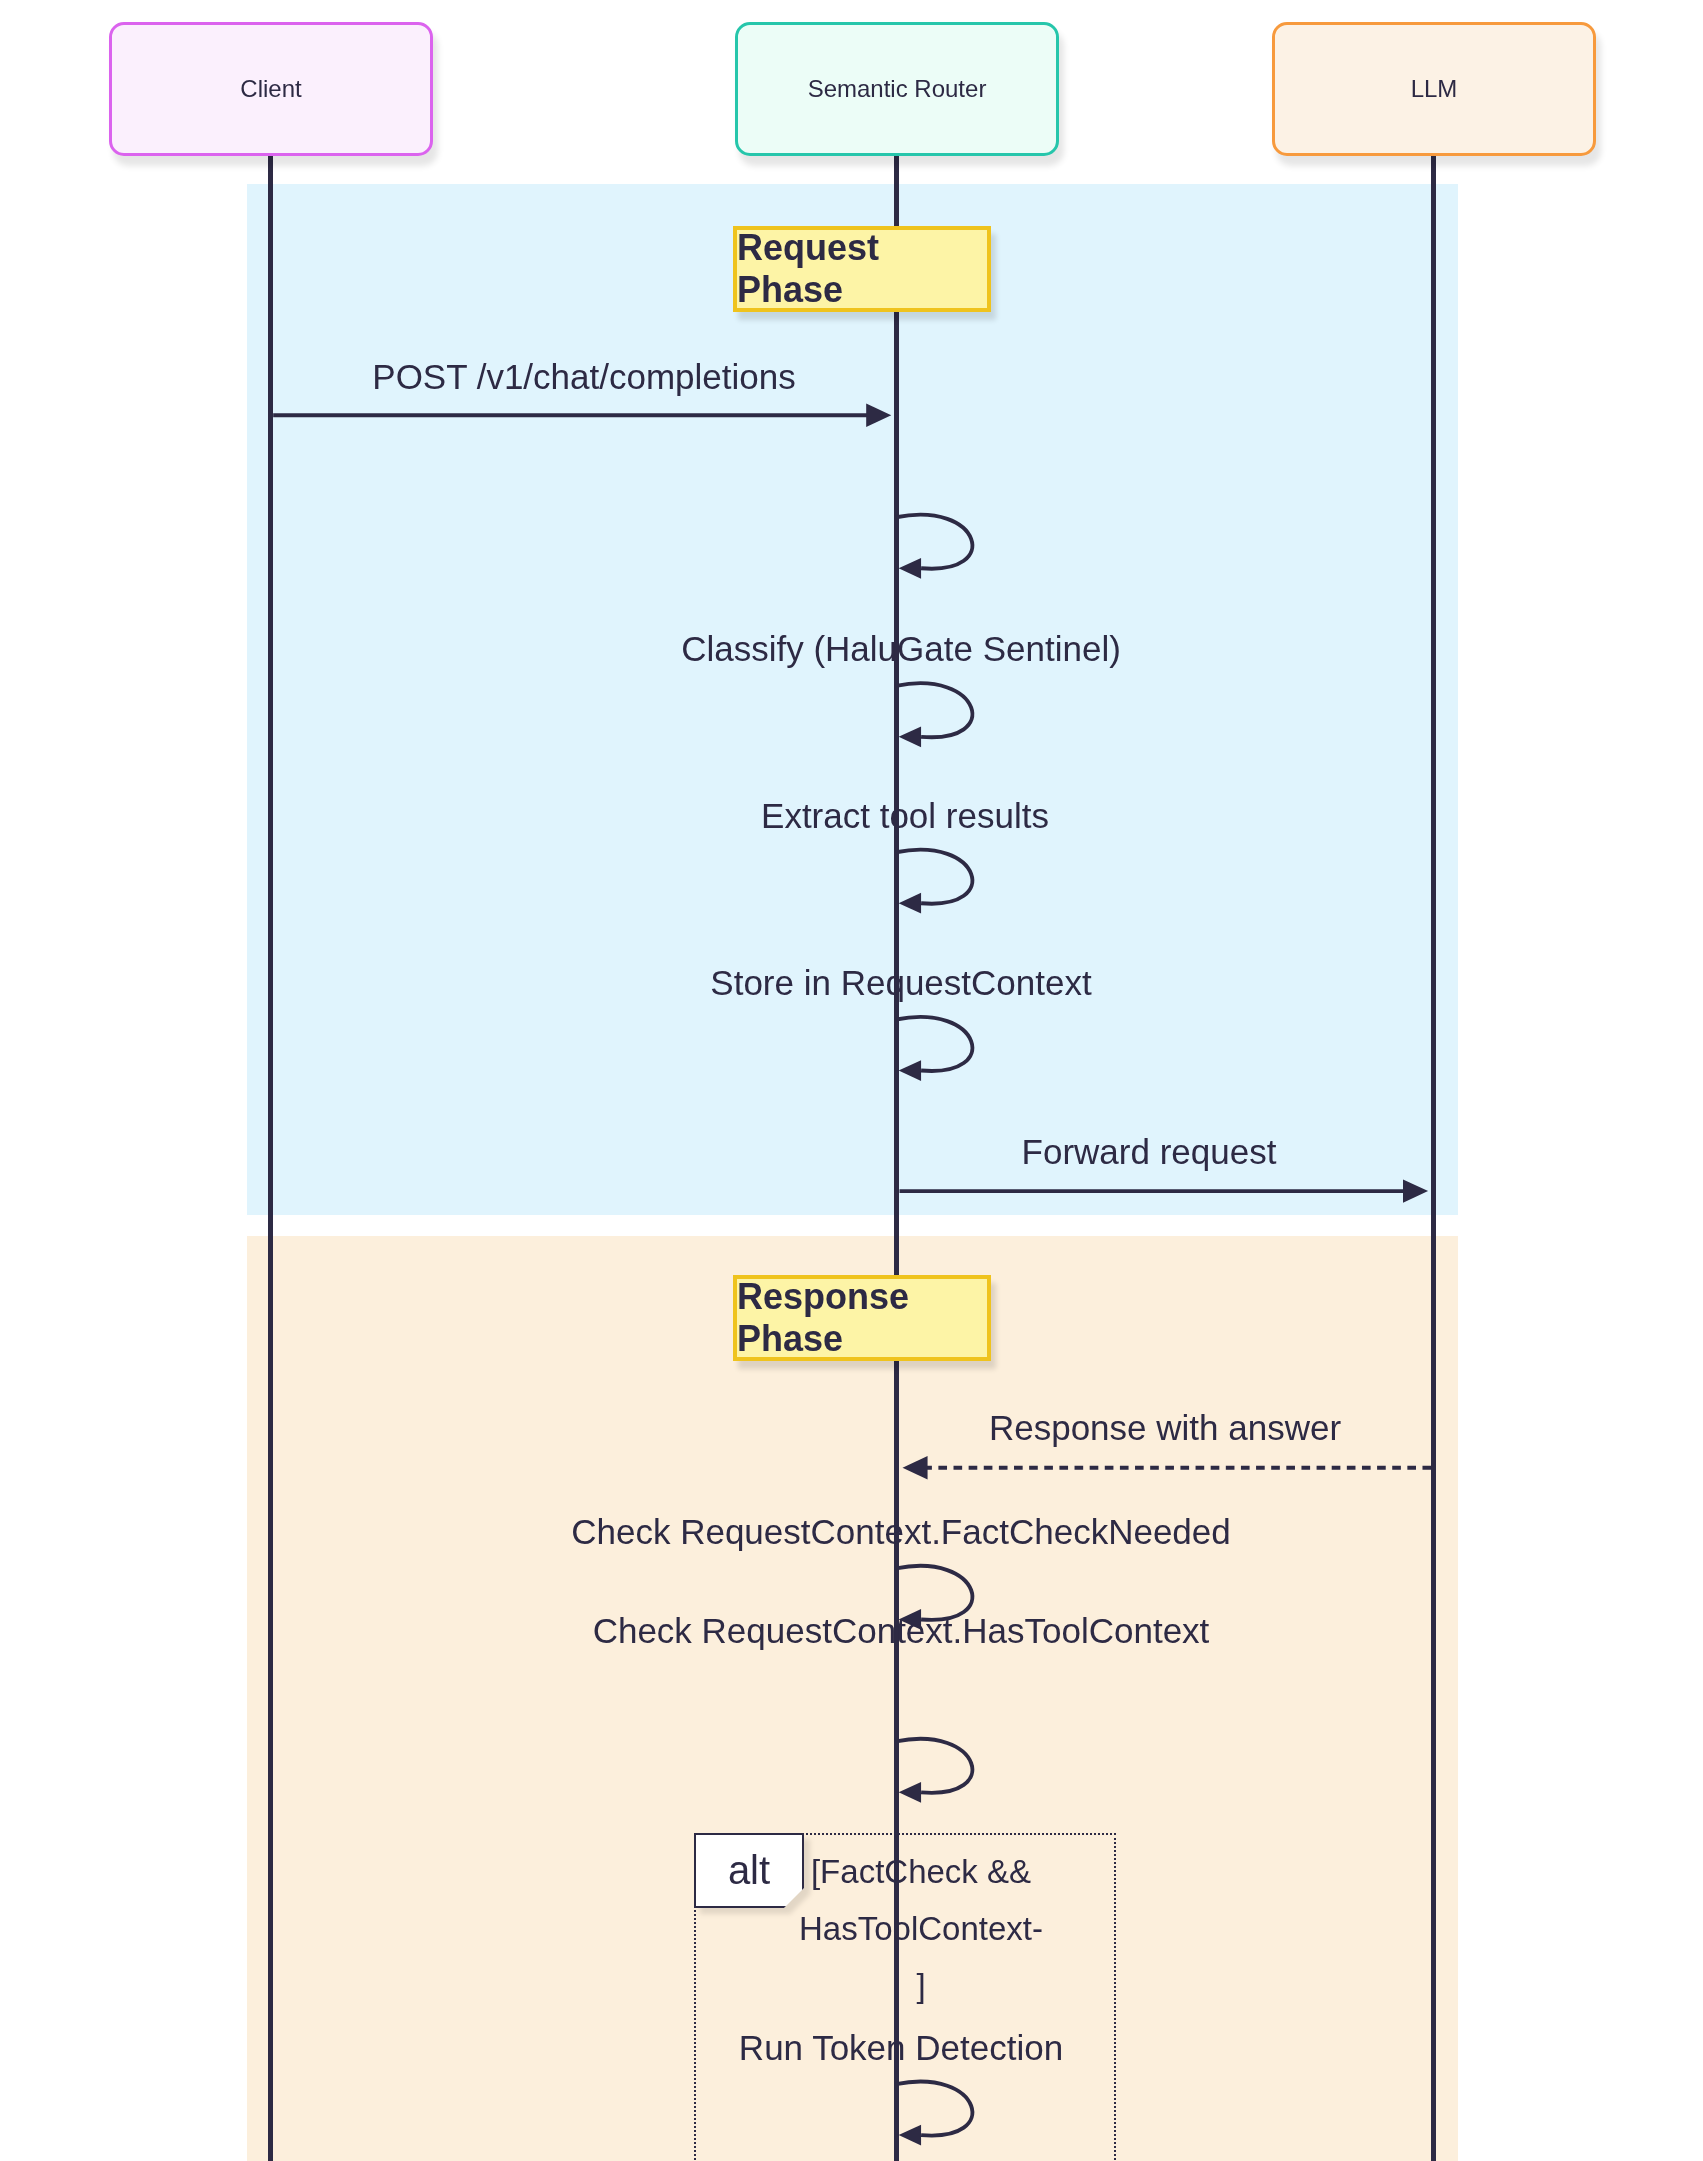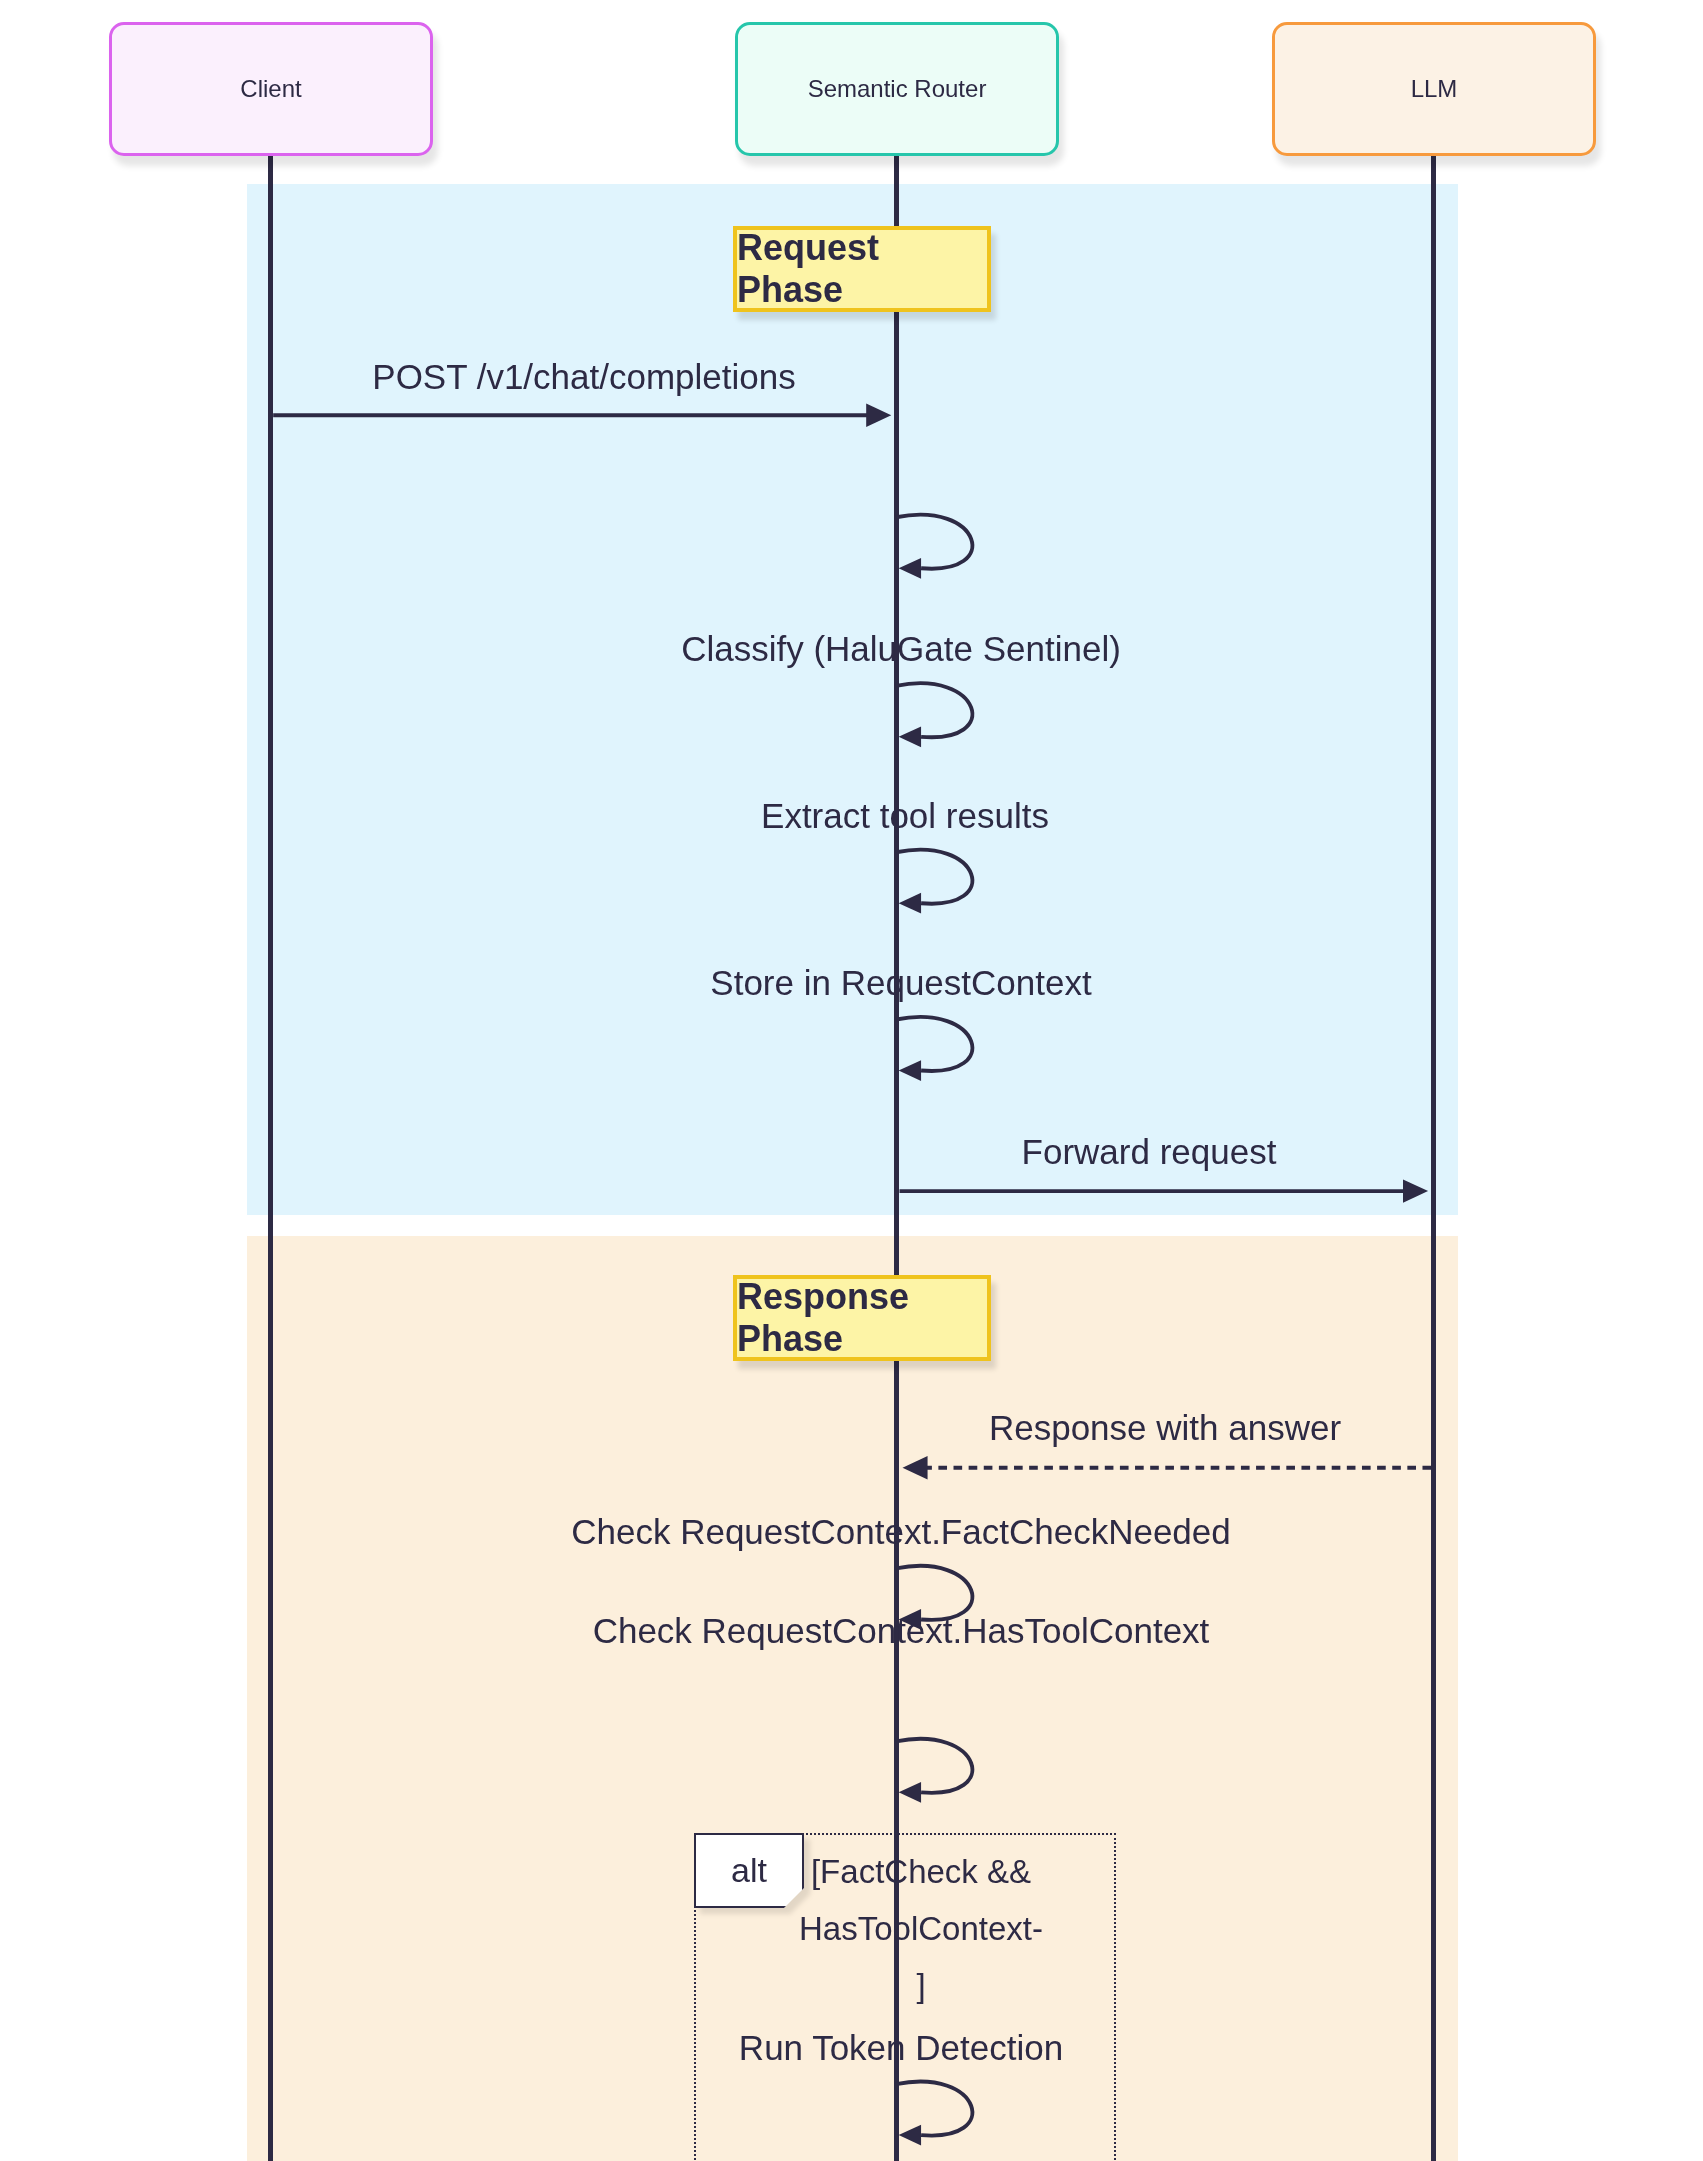--- a/index.html
+++ b/index.html
@@ -44,21 +44,21 @@
     font-size:33px; line-height:57px; white-space:pre-line;
   }
   .alt-frame{
     position:absolute; left:694px; top:1833px; width:422px; height:1095px;
     box-sizing:border-box; border:2.2px dotted var(--ink);
   }
   .alt-label{
     position:absolute; left:694px; top:1833px; width:110px; height:75px;
     box-sizing:border-box; background:#ffffff; border:2.2px solid var(--ink);
     clip-path:polygon(0 0,100% 0,100% calc(100% - 20px),calc(100% - 20px) 100%,0 100%);
-    display:flex; align-items:center; justify-content:center; font-size:34px;
+    display:flex; align-items:center; justify-content:center; font-size:40px;
   }
   .alt-label-wrap{position:absolute; left:694px; top:1833px;
     filter:drop-shadow(6px 6px 2.6px rgba(0,0,0,0.10));}
   .alt-label-wrap .alt-label{position:relative; left:0; top:0;}
   svg.wires{position:absolute; left:0; top:0; pointer-events:none; color:var(--ink);}
   svg.wires .stroke{stroke:currentColor; stroke-width:9; fill:none;}
   svg.wires .dashed{stroke-dasharray:20 15;}
   svg.wires .fillhead{fill:currentColor; stroke:none;}
 </style>
 </head>

